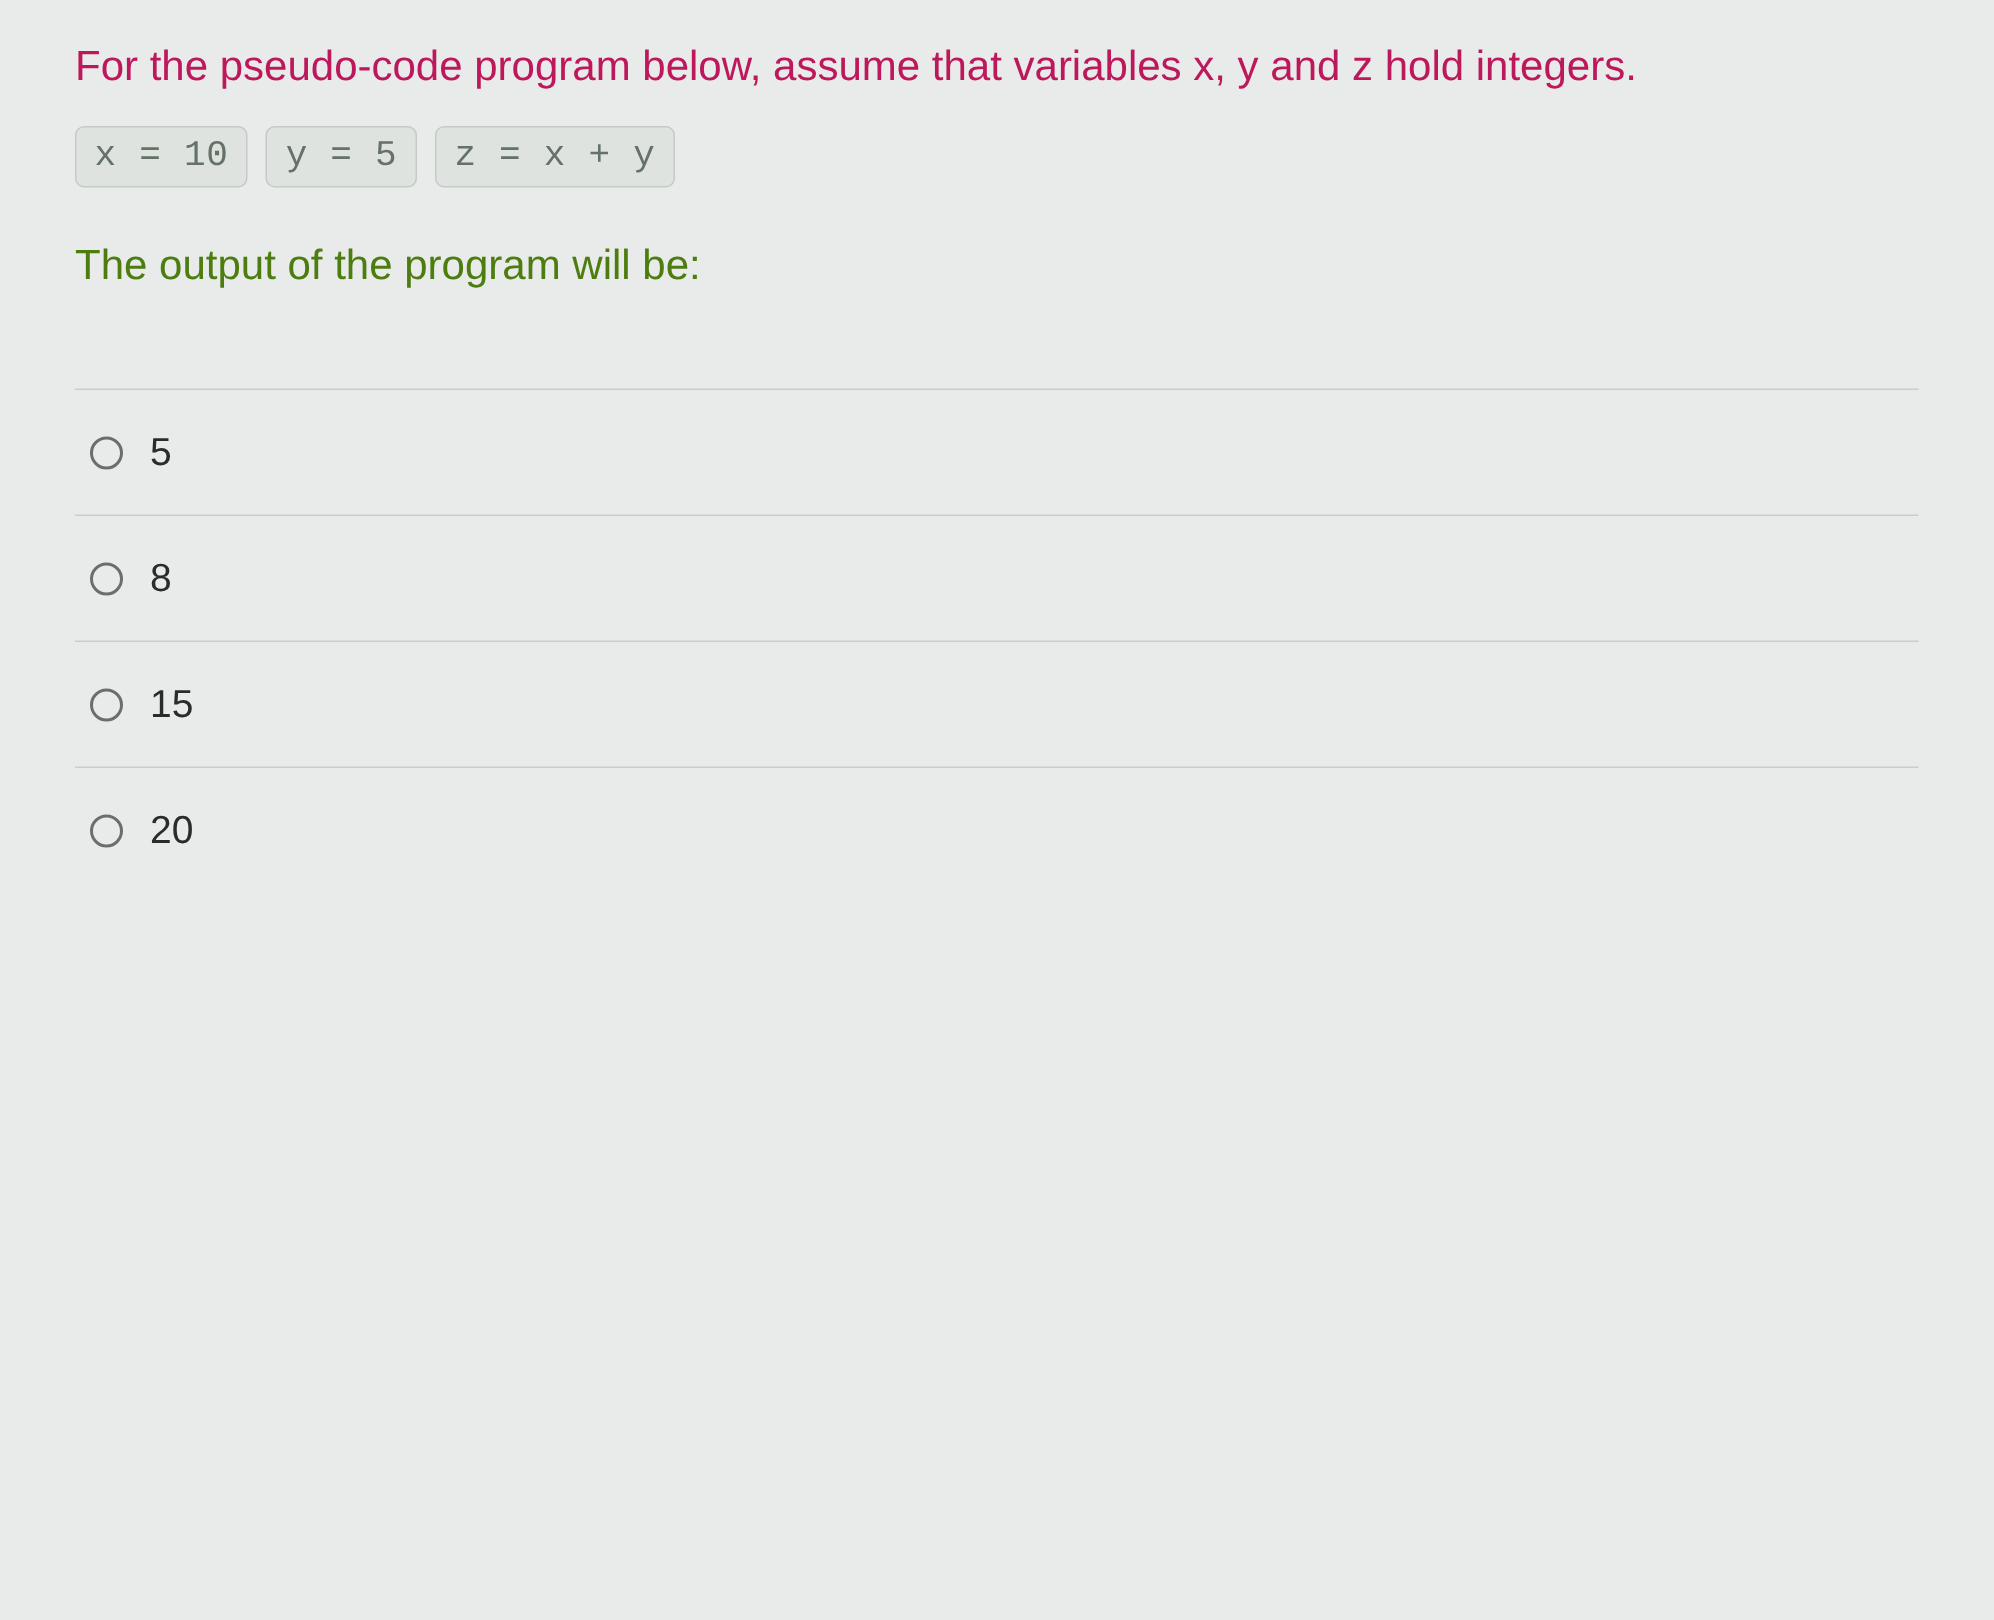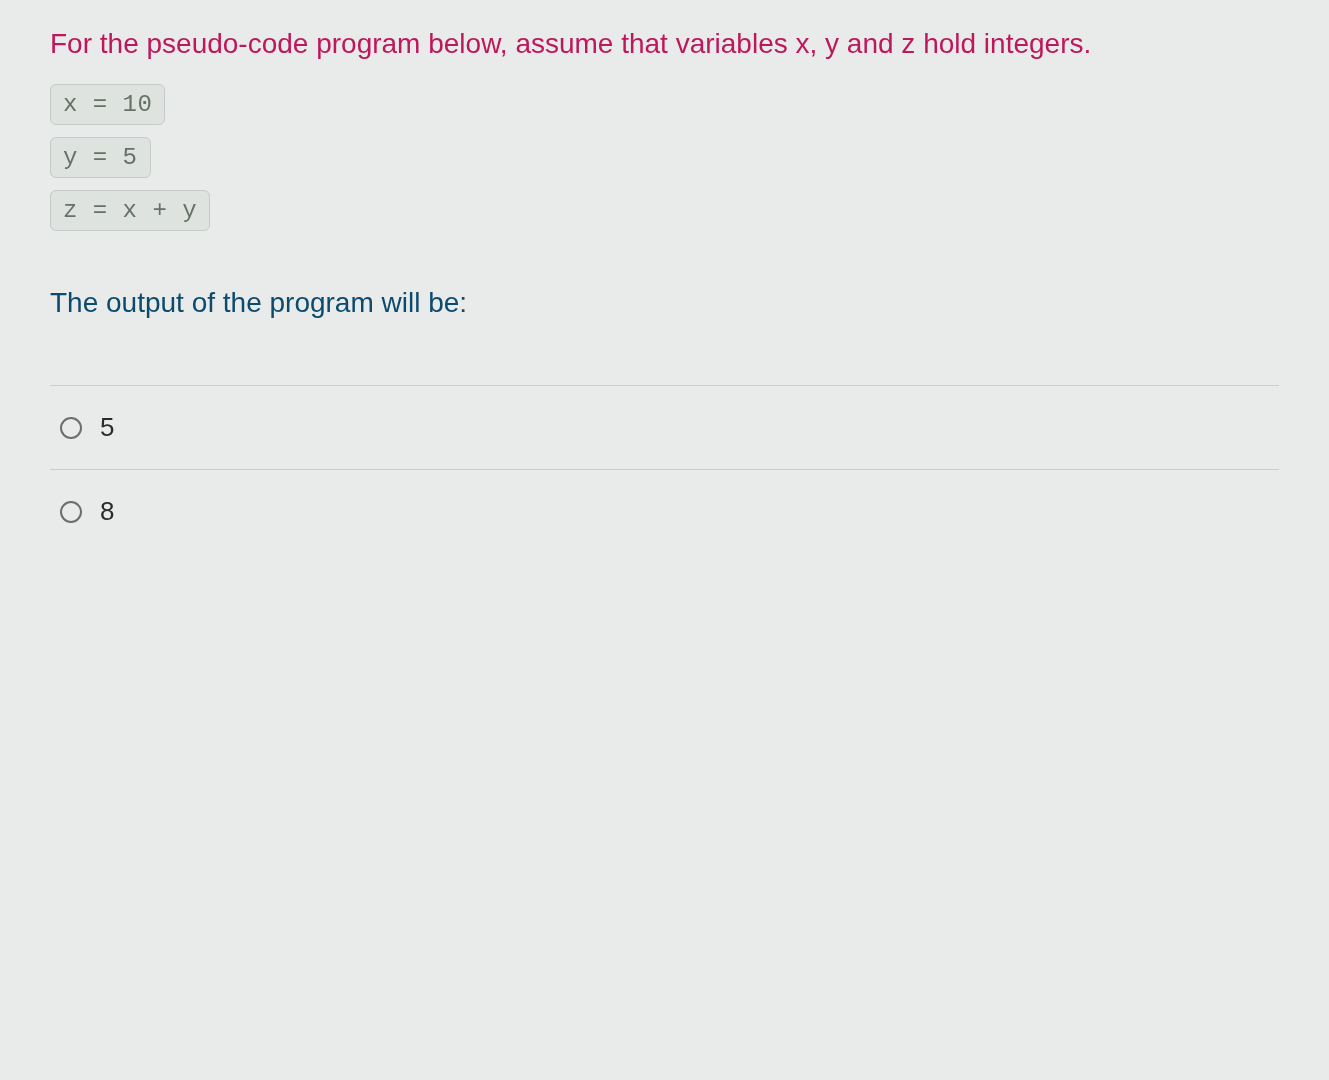--- a/index.html
+++ b/index.html
@@ -16,40 +16,40 @@
       color: #3a3a3a;
     }
     .question-text {
       font-size: 28px;
       line-height: 1.7;
       color: #be185d;
       margin-bottom: 16px;
     }
     .code-block {
       display: flex;
-      flex-direction: column;
+      flex-direction: row;
       gap: 12px;
-      margin-bottom: 50px;
+      margin-bottom: 30px;
     }
     .code-line {
       display: inline-block;
       width: fit-content;
       background: #dfe3e0;
       border: 1px solid #c5cac7;
       border-radius: 6px;
       padding: 6px 12px;
       font-family: "Courier New", monospace;
       font-size: 24px;
       color: #657267;
       letter-spacing: 0.5px;
     }
     .prompt-text {
       font-size: 28px;
       line-height: 1.6;
-      color: #0c4a6e;
+      color: #4d7c0f;
       margin-bottom: 60px;
     }
     .options {
       display: flex;
       flex-direction: column;
     }
     .option-row {
       display: flex;
       align-items: center;
       gap: 18px;
@@ -86,13 +86,21 @@
 
 <div class="options">
   <div class="option-row">
     <span class="radio"></span>
     <span>5</span>
   </div>
   <div class="option-row">
     <span class="radio"></span>
     <span>8</span>
   </div>
+  <div class="option-row">
+    <span class="radio"></span>
+    <span>15</span>
+  </div>
+  <div class="option-row">
+    <span class="radio"></span>
+    <span>20</span>
+  </div>
 </div>
 
 </body></html>

